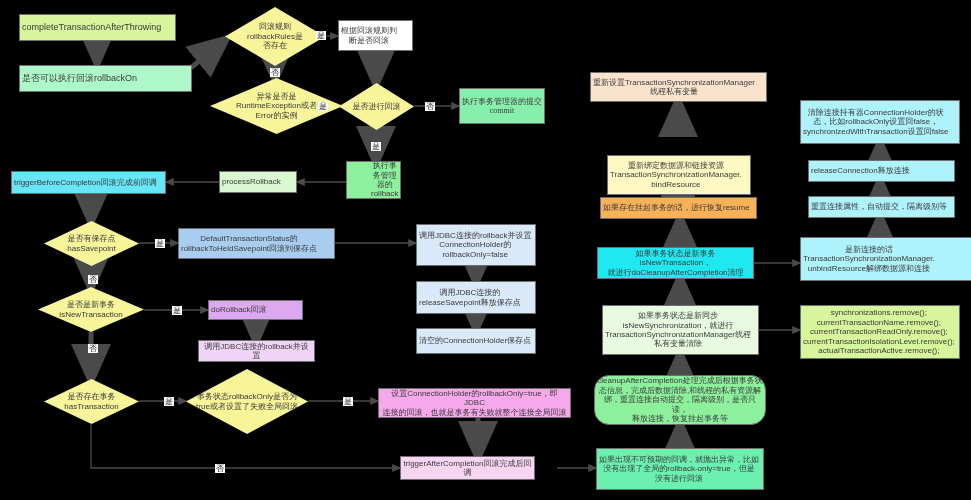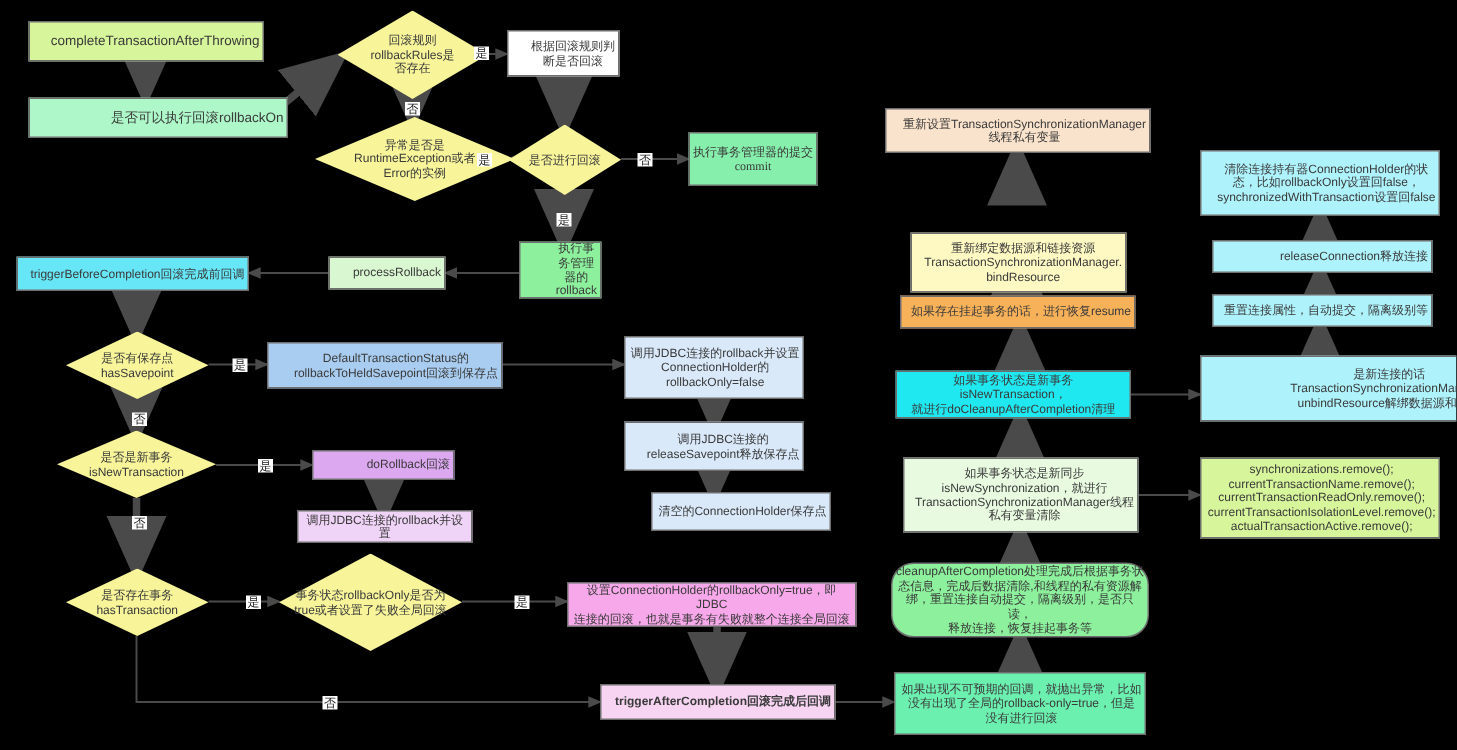--- a/index.html
+++ b/index.html
@@ -6,21 +6,21 @@
   #canvas{
     position:relative;
     width:971px;height:500px;
     background:#000;
     font-family:"Liberation Sans","DejaVu Sans",sans-serif;
     overflow:hidden;
   }
   .node{
     position:absolute;
     box-sizing:border-box;
-    display:flex;align-items:center;justify-content:flex-end;
+    display:flex;align-items:center;justify-content:flex-start;
     text-align:center;
     color:#3a3a3a;
     line-height:1.18;
     border:1px solid #6e6e6e;
     padding:1px 2px;
     white-space:pre-line;
   }
   .node.diamond{
     border:none;background:transparent;padding:0;
   }
@@ -151,32 +151,32 @@
       <div class="node" style="left: 11px; top: 171px; width: 155px; height: 23px; font-size: 8px; background: rgb(102, 230, 247);"><span>triggerBeforeCompletion回滚完成前回调</span></div>
       <div class="node diamond" style="left: 44px; top: 221px; width: 95px; height: 45px; font-size: 8px;"><div class="dshape" style="background: rgb(247, 244, 154);"></div><div class="dtxt">是否有保存点
 hasSavepoint</div></div>
       <div class="node" style="left: 178px; top: 228px; width: 157px; height: 31px; font-size: 8px; background: rgb(169, 205, 240);"><span>DefaultTransactionStatus的
 rollbackToHeldSavepoint回滚到保存点</span></div>
       <div class="node" style="left: 416px; top: 224px; width: 120px; height: 42px; font-size: 8px; background: rgb(217, 233, 249);"><span>调用JDBC连接的rollback并设置
 ConnectionHolder的
 rollbackOnly=false</span></div>
       <div class="node" style="left: 416px; top: 281px; width: 120px; height: 33px; font-size: 8px; background: rgb(217, 233, 249);"><span>调用JDBC连接的
 releaseSavepoint释放保存点</span></div>
-      <div class="node" style="left: 416px; top: 328px; width: 120px; height: 26px; font-size: 8px; background: rgb(217, 233, 249); margin-left: 18px;"><span>清空的ConnectionHolder保存点</span></div>
+      <div class="node" style="left: 416px; top: 328px; width: 120px; height: 26px; font-size: 8px; background: rgb(217, 233, 249);"><span>清空的ConnectionHolder保存点</span></div>
       <div class="node diamond" style="left: 38px; top: 287px; width: 106px; height: 45px; font-size: 8px;"><div class="dshape" style="background: rgb(247, 244, 154);"></div><div class="dtxt">是否是新事务
 isNewTransaction</div></div>
       <div class="node" style="left: 208px; top: 300px; width: 95px; height: 20px; font-size: 8px; background: rgb(220, 168, 240);"><span>doRollback回滚</span></div>
       <div class="node" style="left: 198px; top: 340px; width: 117px; height: 22px; font-size: 8px; background: rgb(240, 212, 247);"><span>调用JDBC连接的rollback并设置</span></div>
       <div class="node diamond" style="left: 44px; top: 379px; width: 95px; height: 45px; font-size: 8px;"><div class="dshape" style="background: rgb(247, 244, 154);"></div><div class="dtxt">是否存在事务
 hasTransaction</div></div>
       <div class="node diamond" style="left: 186px; top: 369px; width: 122px; height: 65px; font-size: 8px;"><div class="dshape" style="background: rgb(247, 244, 154);"></div><div class="dtxt">事务状态rollbackOnly是否为
 true或者设置了失败全局回滚</div></div>
       <div class="node" style="left: 378px; top: 388px; width: 193px; height: 30px; font-size: 8px; background: rgb(247, 168, 234);"><span>设置ConnectionHolder的rollbackOnly=true，即JDBC
 连接的回滚，也就是事务有失败就整个连接全局回滚</span></div>
-      <div class="node" style="left: 400px; top: 456px; width: 157px; height: 24px; font-size: 8px; background: rgb(247, 212, 242); font-weight: bold;"><span>triggerAfterCompletion回滚完成后回调</span></div>
+      <div class="node" style="left: 400px; top: 456px; width: 135px; height: 24px; font-size: 8px; background: rgb(247, 212, 242);"><span>triggerAfterCompletion回滚完成后回调</span></div>
       <div class="node" style="left: 590px; top: 72px; width: 177px; height: 30px; font-size: 8px; background: rgb(250, 227, 204);"><span>重新设置TransactionSynchronizationManager
 线程私有变量</span></div>
       <div class="node" style="left: 607px; top: 128px; width: 144px; height: 40px; font-size: 8px; background: #fef9c3; margin-top: 27px;"><span>重新绑定数据源和链接资源
 TransactionSynchronizationManager.
 bindResource</span></div>
       <div class="node" style="left: 600px; top: 197px; width: 157px; height: 22px; font-size: 8px; background: rgb(247, 177, 89);"><span>如果存在挂起事务的话，进行恢复resume</span></div>
       <div class="node" style="left: 597px; top: 247px; width: 157px; height: 32px; font-size: 8px; background: rgb(32, 232, 240);"><span>如果事务状态是新事务isNewTransaction，
 就进行doCleanupAfterCompletion清理</span></div>
       <div class="node" style="left: 602px; top: 305px; width: 157px; height: 50px; font-size: 8px; background: rgb(232, 250, 224);"><span>如果事务状态是新同步
 isNewSynchronization，就进行

